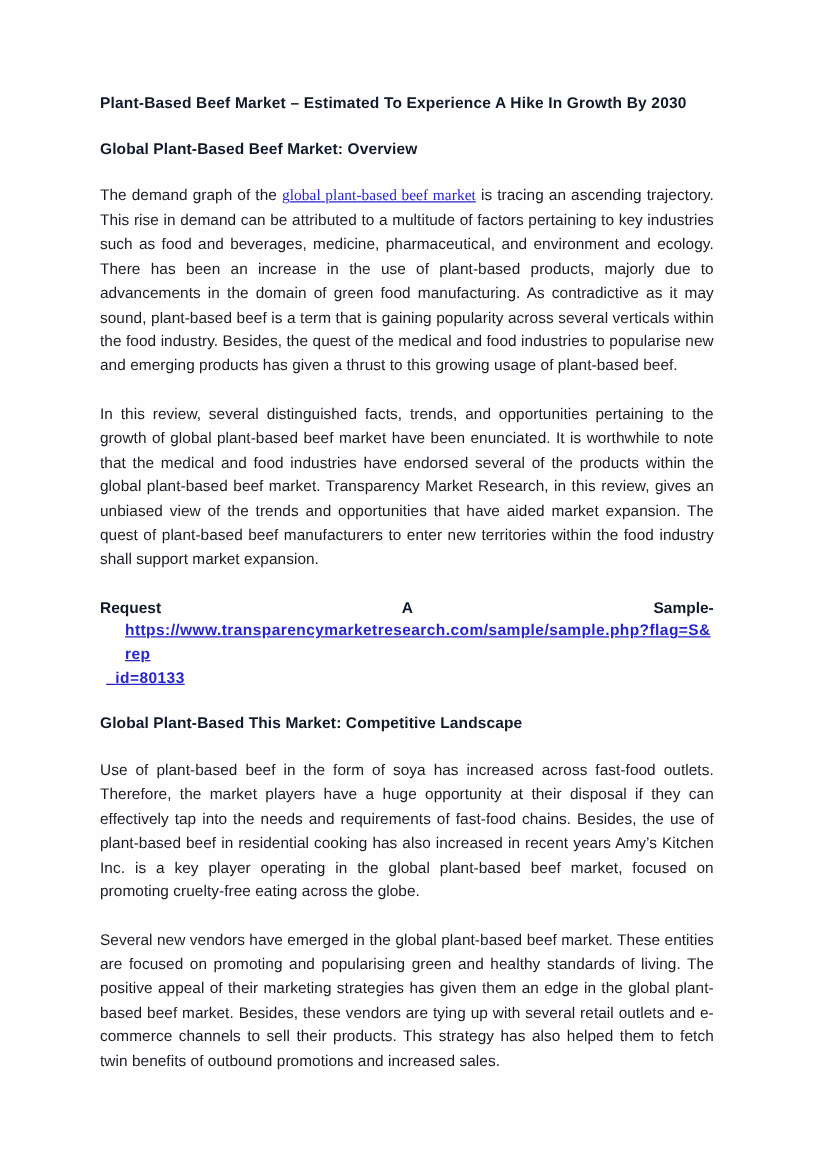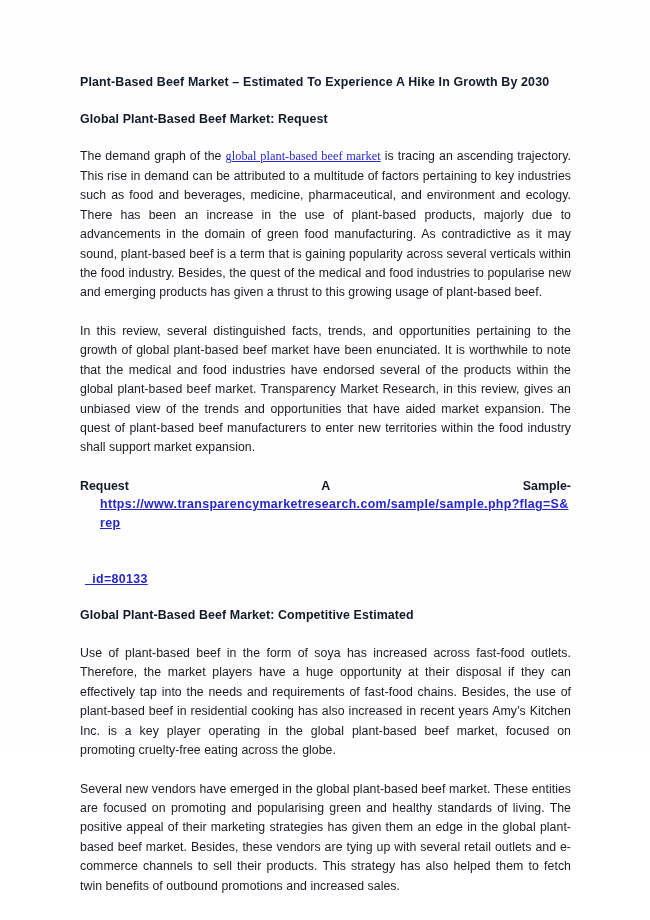--- a/index.html
+++ b/index.html
@@ -94,49 +94,48 @@
     letter-spacing: 0.35px;
   }
   .sample-url .url-part-1 {
     display: block;
     text-align: justify;
     padding-left: 20px;
   }
   .sample-url .url-part-2 {
     display: block;
     padding-left: 5px;
-    margin-top: 37px;
   }
 </style>
 </head>
 <body>
 
 <div class="page">
   <div class="content">
 
     <h1 class="doc-title">Plant-Based Beef Market – Estimated To Experience A Hike In Growth By 2030</h1>
 
-    <h2 class="section-heading">Global Plant-Based Beef Market: Request</h2>
+    <h2 class="section-heading">Global Plant-Based Beef Market: Overview</h2>
 
     <p class="body-text"><span>The demand graph of the </span><a class="inline-link" href="#">global plant-based beef market</a><span> is tracing an ascending trajectory. This rise in demand can be attributed to a multitude of factors pertaining to key industries such as food and beverages, medicine, pharmaceutical, and environment and ecology. There has been an increase in the use of plant-based products, majorly due to advancements in the domain of green food manufacturing. As contradictive as it may sound, plant-based beef is a term that is gaining popularity across several verticals within the food industry. Besides, the quest of the medical and food industries to popularise new and emerging products has given a thrust to this growing usage of plant-based beef.</span></p>
 
     <p class="body-text">In this review, several distinguished facts, trends, and opportunities pertaining to the growth of global plant-based beef market have been enunciated. It is worthwhile to note that the medical and food industries have endorsed several of the products within the global plant-based beef market. Transparency Market Research, in this review, gives an unbiased view of the trends and opportunities that have aided market expansion. The quest of plant-based beef manufacturers to enter new territories within the food industry shall support market expansion.</p>
 
     <div class="request-block">
       <div class="request-line">
         <span>Request</span>
         <span>A</span>
         <span>Sample-</span>
       </div>
       <a class="sample-url" href="#">
         <span class="url-part-1">https://www.transparencymarketresearch.com/sample/sample.php?flag=S&amp;rep</span>
         <span class="url-part-2">_id=80133</span>
       </a>
     </div>
 
-    <h2 class="section-heading">Global Plant-Based Beef Market: Competitive Estimated</h2>
+    <h2 class="section-heading">Global Plant-Based This Market: Competitive Landscape</h2>
 
     <p class="body-text">Use of plant-based beef in the form of soya has increased across fast-food outlets. Therefore, the market players have a huge opportunity at their disposal if they can effectively tap into the needs and requirements of fast-food chains. Besides, the use of plant-based beef in residential cooking has also increased in recent years Amy’s Kitchen Inc. is a key player operating in the global plant-based beef market, focused on promoting cruelty-free eating across the globe.</p>
 
     <p class="body-text">Several new vendors have emerged in the global plant-based beef market. These entities are focused on promoting and popularising green and healthy standards of living. The positive appeal of their marketing strategies has given them an edge in the global plant-based beef market. Besides, these vendors are tying up with several retail outlets and e-commerce channels to sell their products. This strategy has also helped them to fetch twin benefits of outbound promotions and increased sales.</p>
 
   </div>
 </div>
 
 </body></html>

